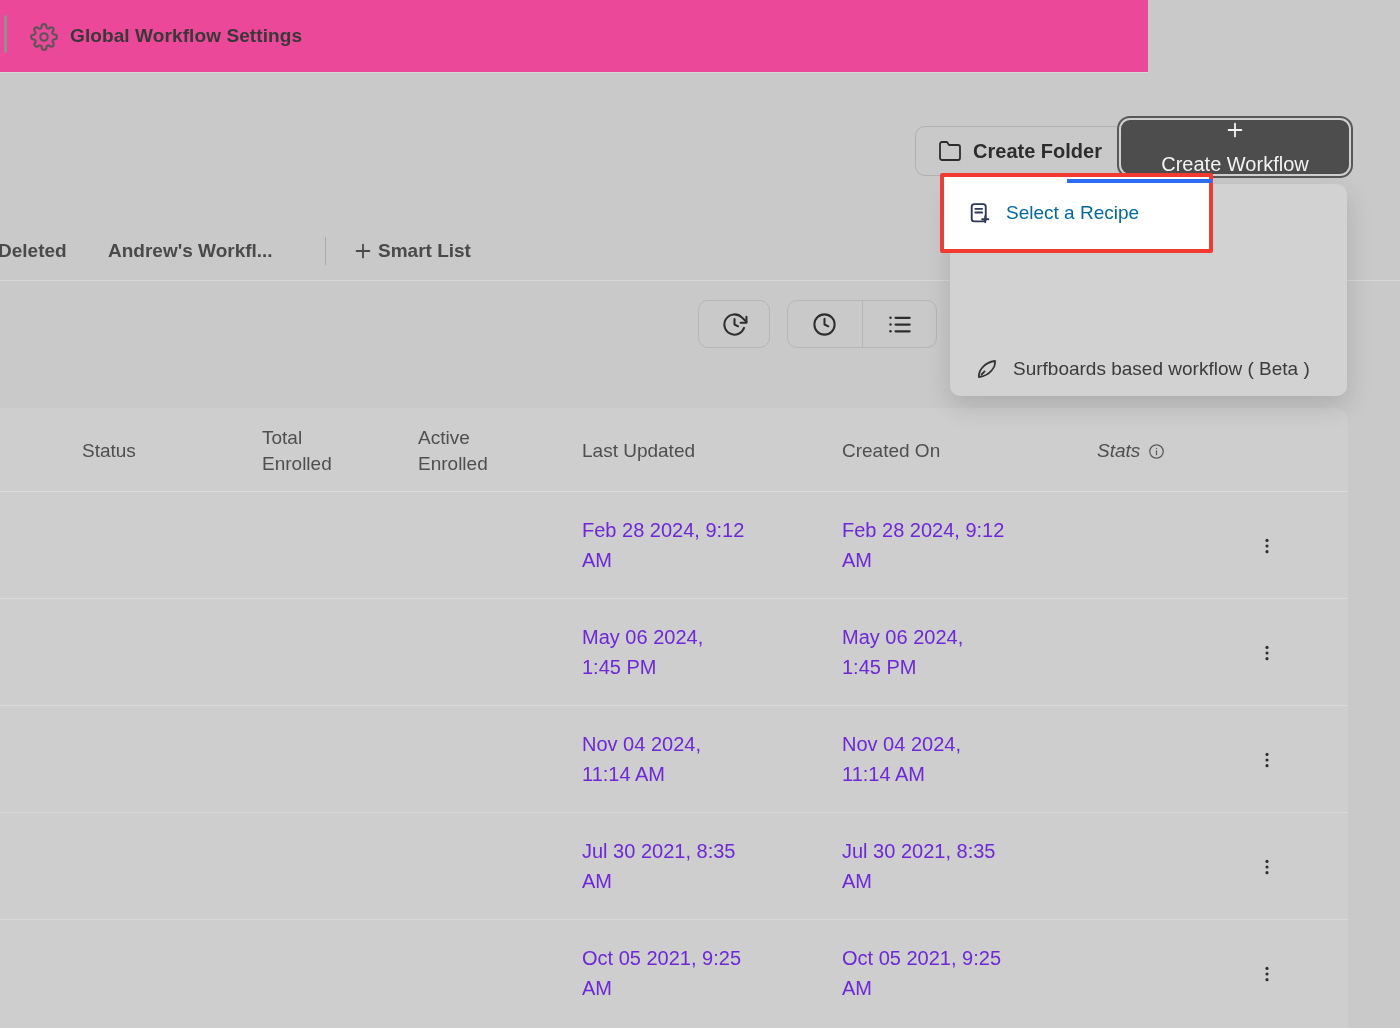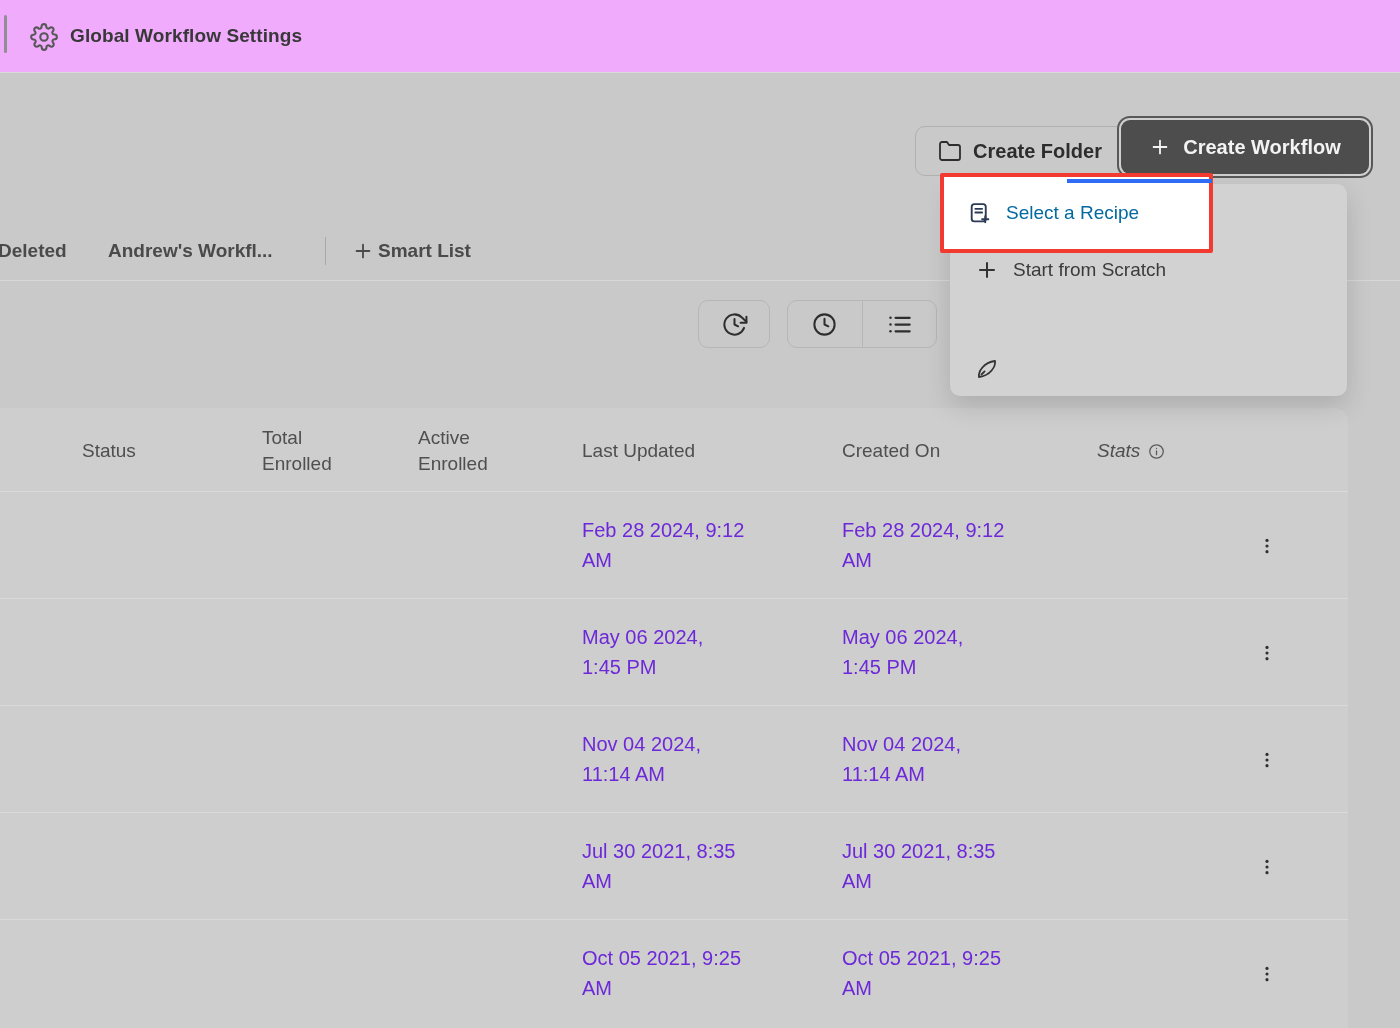--- a/index.html
+++ b/index.html
@@ -8,43 +8,43 @@
     background:#c9c9c9;
     font-family:"Liberation Sans", sans-serif;
     color:#3a3a3a;
     -webkit-font-smoothing:antialiased;
   }
   svg{display:block;}
   .stroke-ic{fill:none;stroke:currentColor;stroke-width:1.8;stroke-linecap:round;stroke-linejoin:round;}
 
   
   .topbar{
-    position:absolute;left:0;top:0;width:1400px;height:72px;
-    background:#f0abfc;border-bottom:1px solid #d9d9d9;
+    position:absolute;left:0;top:0;width:1148px;height:72px;
+    background:#ec4899;border-bottom:1px solid #d9d9d9;
   }
   .edge-tick{position:absolute;left:4px;top:15px;width:3px;height:38px;background:#8f8f8f;border-radius:2px;}
   .topbar-gear{position:absolute;left:30px;top:23px;color:#575757;}
   .topbar-title{
     position:absolute;left:70px;top:0;height:72px;display:flex;align-items:center;
     font-size:19px;font-weight:700;color:#383838;letter-spacing:.1px;
   }
 
   
   .btn-create-folder{
     position:absolute;left:915px;top:126px;width:210px;height:50px;
     border:1.5px solid #b0b0b0;border-radius:10px;background:transparent;
     display:flex;align-items:center;justify-content:center;gap:11px;
     font-size:20px;font-weight:700;color:#2d2d2d;cursor:pointer;box-sizing:border-box;
   }
   .btn-create-workflow{
-    position:absolute;left:1121px;top:120px;width:248px;height:54px;
+    position:absolute;left:1121px;top:120px;width:228px;height:54px;
     background:#4d4d4d;border:none;border-radius:9px;
     box-shadow:0 0 0 2px #d0d0d0, 0 0 0 4px #585858;
     display:flex;align-items:center;justify-content:center;gap:12px;
-    font-size:20px;font-weight:700;color:#f3f3f3;cursor:pointer;
+    font-size:20px;font-weight:400;color:#f3f3f3;cursor:pointer;flex-direction:column;
   }
   .btn-create-workflow .plus-glyph{color:#f3f3f3;}
 
   
   .tabs-row{position:absolute;left:0;top:233px;height:36px;display:flex;align-items:center;}
   .tab{font-size:19px;font-weight:700;color:#4a4a4a;cursor:pointer;white-space:nowrap;}
   .tab-deleted{position:absolute;left:-2px;}
   .tab-andrews{position:absolute;left:108px;}
   .tabs-divider{position:absolute;left:325px;top:237px;width:1px;height:28px;background:#a9a9a9;}
   .tab-smartlist{
@@ -317,36 +317,28 @@
             <circle cx="12" cy="4.5" r="2.1"></circle>
             <circle cx="12" cy="12" r="2.1"></circle>
             <circle cx="12" cy="19.5" r="2.1"></circle>
           </g>
         </svg>
     </button>
   </div>
 </div>
 
 <div class="dropdown-panel">
-  <div class="dd-item dd-item-2">
-    <span class="dd-ic">
-      <svg width="24" height="24" viewBox="0 0 24 24" class="stroke-ic" style="stroke-width:2">
-        <line x1="12" y1="5" x2="12" y2="19"></line>
-          <line x1="5" y1="12" x2="19" y2="12"></line>
-      </svg>
-    </span>
-    <span>Start from Scratch</span>
-  </div>
   <div class="dd-item dd-item-4">
     <span class="dd-ic">
       <svg width="24" height="24" viewBox="0 0 24 24" class="stroke-ic">
         <path d="M4 20C3.2 14.5 8.5 5.5 20 4c.8 5.5-4.5 14.5-16 16z"></path>
         <line x1="6.5" y1="17.5" x2="9.6" y2="14.4"></line>
       </svg>
     </span>
+    <span>Surfboards based workflow ( Beta )</span>
   </div>
 </div>
 
 <div class="annotation-box">
   <span class="dd-ic">
     <svg width="25" height="25" viewBox="0 0 24 24" class="stroke-ic">
       <rect x="4.5" y="3" width="13.5" height="16.5" rx="2.5"></rect>
       <line x1="8" y1="7.5" x2="14.5" y2="7.5"></line>
         <line x1="8" y1="11" x2="14.5" y2="11"></line>
       <line x1="17.5" y1="14.5" x2="17.5" y2="20.5"></line>

